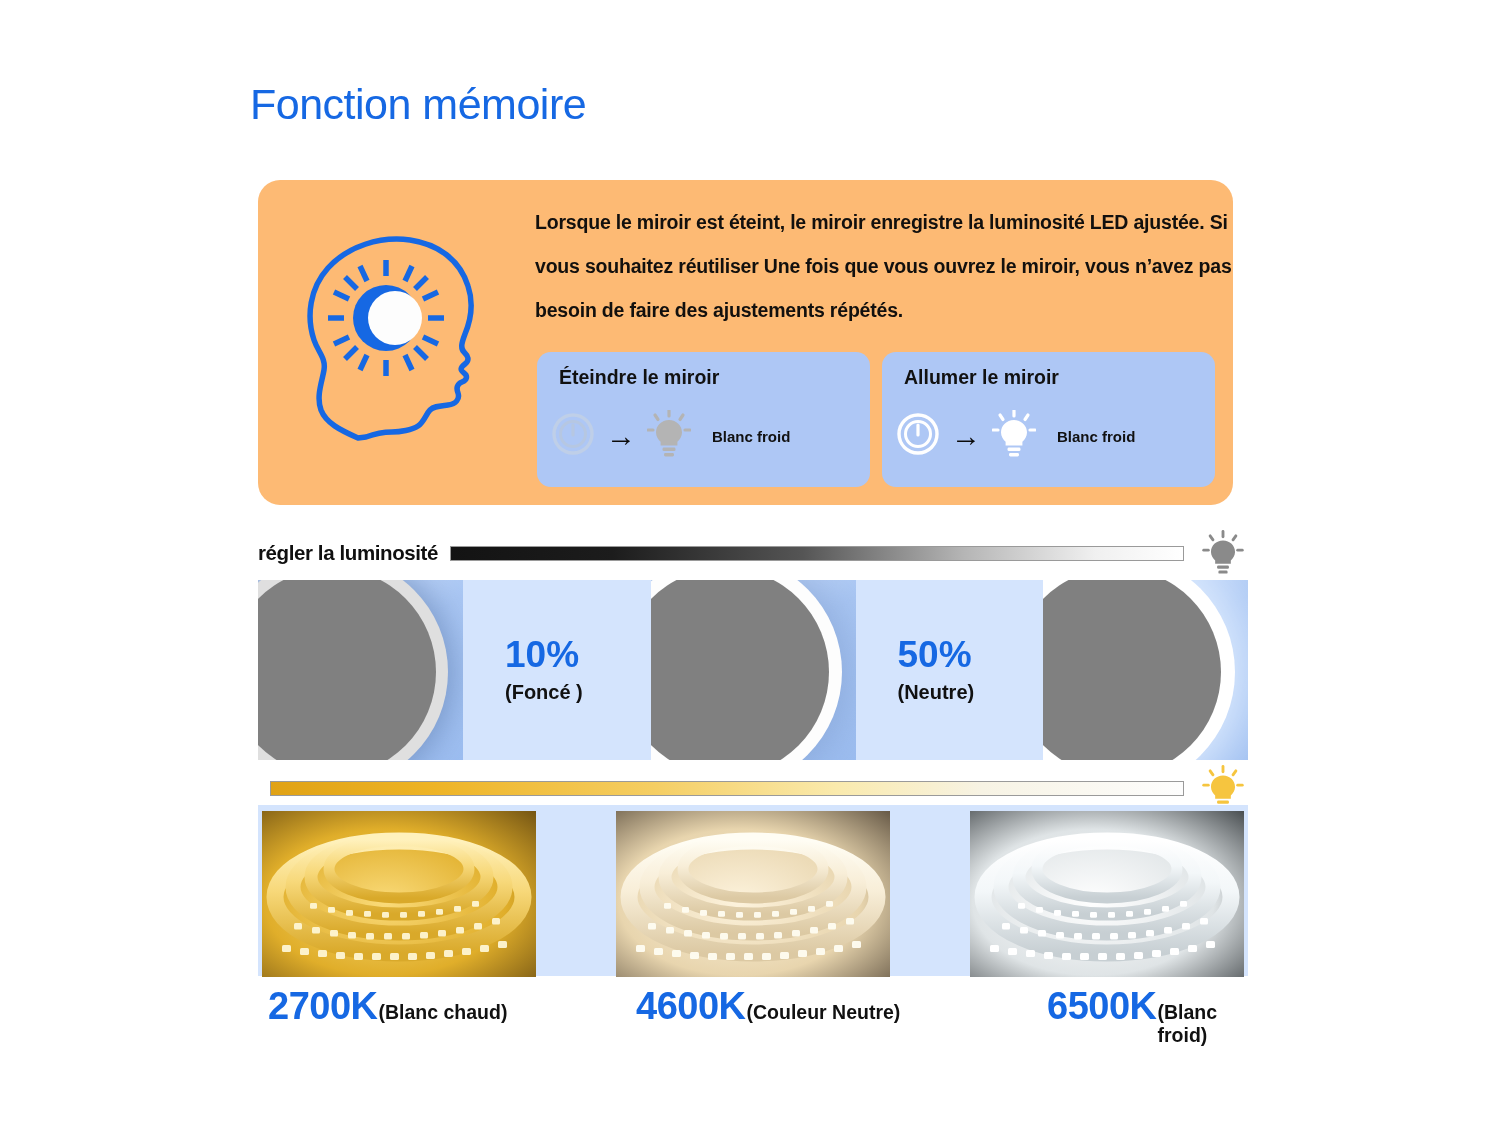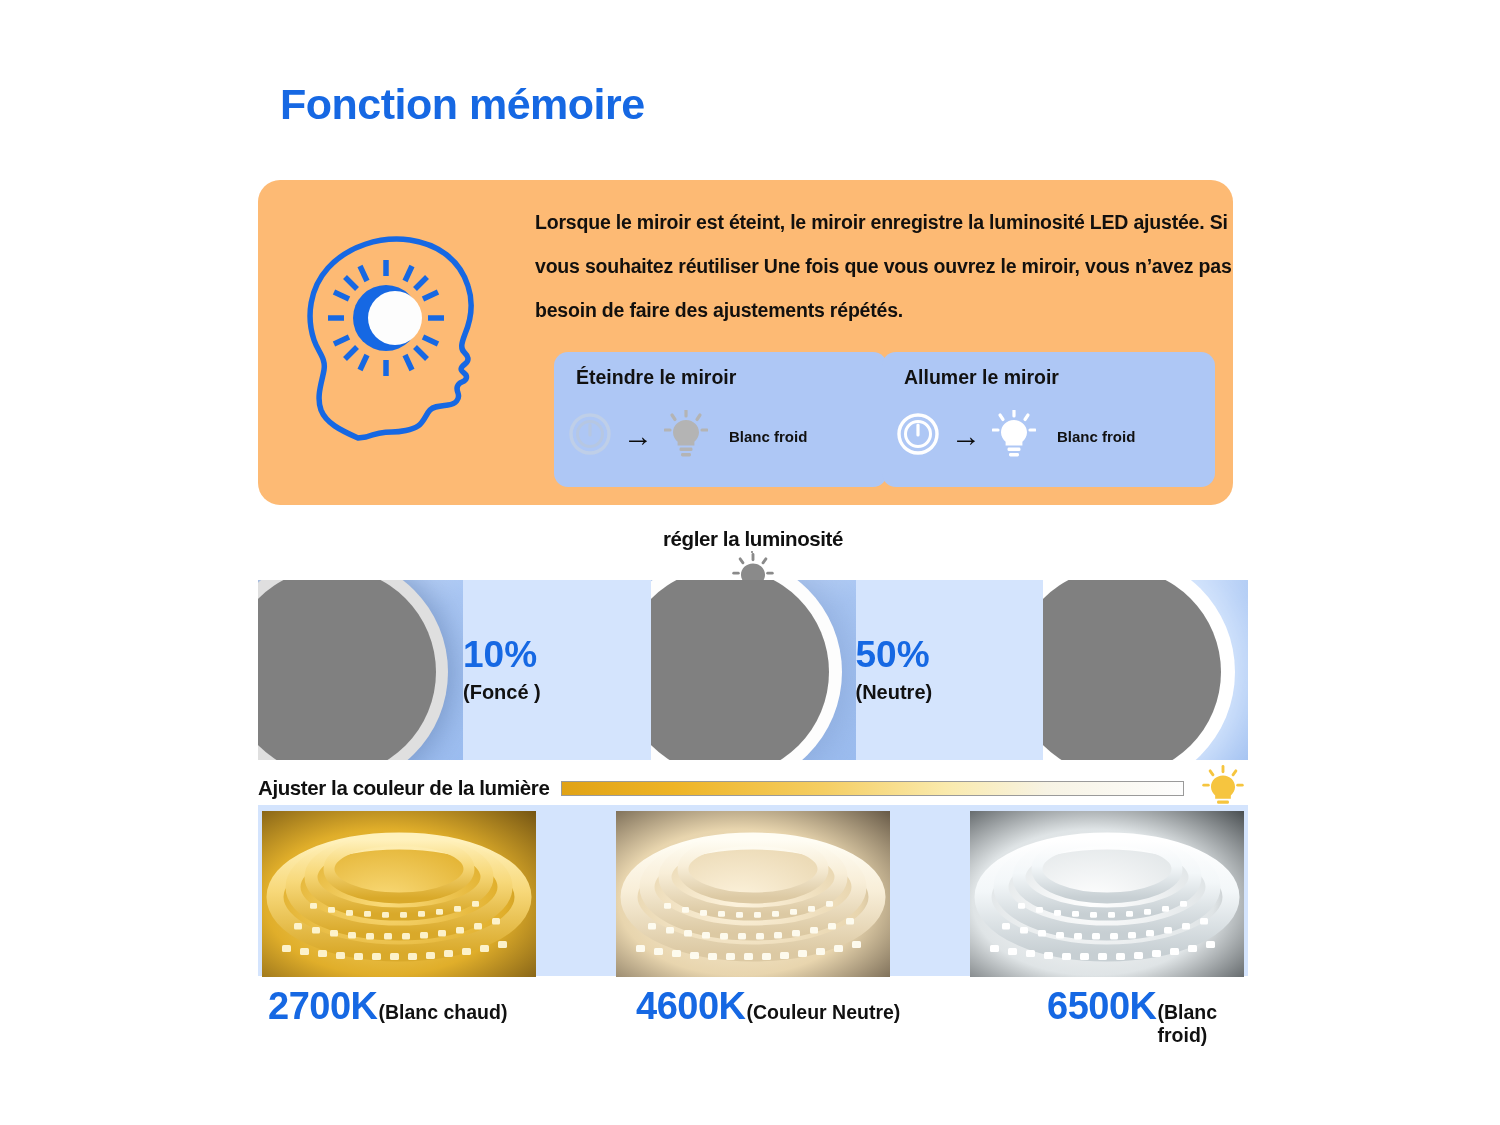--- a/index.html
+++ b/index.html
@@ -11,24 +11,24 @@
     width: 1500px;
     height: 1125px;
     font-family: "Liberation Sans", sans-serif;
     overflow: hidden;
     position: relative;
   }
 
   
   .page-title {
     position: absolute;
-    left: 280px;
+    left: 250px;
     top: 80px;
     font-size: 43px;
-    font-weight: bold;
+    font-weight: normal;
     color: #1668e3;
     letter-spacing: -0.5px;
     white-space: nowrap;
   }
 
   
   .memory-panel {
     position: absolute;
     left: 258px;
     top: 180px;
@@ -63,21 +63,21 @@
   
   .subcard {
     position: absolute;
     top: 172px;
     width: 333px;
     height: 135px;
     background: #aec7f5;
     border-radius: 14px;
     box-sizing: border-box;
   }
-  .subcard.left  { left: 296px; text-decoration: underline; }
+  .subcard.left  { left: 279px; text-decoration: underline; }
   .subcard.right { left: 624px; }
 
   .subcard-title {
     position: absolute;
     left: 22px;
     top: 14px;
     font-size: 19.5px;
     font-weight: bold;
     color: #111;
     white-space: nowrap;
@@ -107,21 +107,21 @@
 
   
   .slider-row {
     position: absolute;
     left: 258px;
     width: 990px;
     height: 52px;
     display: flex;
     align-items: center;
   }
-  .slider-row.brightness { top: 527px; flex-direction: column; }
+  .slider-row.brightness { top: 527px; }
   .slider-row.color      { top: 762px; }
 
   .slider-label {
     font-size: 20.5px;
     font-weight: bold;
     color: #101010;
     white-space: nowrap;
     letter-spacing: -0.4px;
   }
   .slider-track {
@@ -167,20 +167,21 @@
   .ring-10  { box-shadow: 0 0 0 12px #dfdfdf, 0 0 30px 18px rgba(90,120,170,.55); }
   .ring-50  { box-shadow: 0 0 0 13px #fdfdfd, 0 0 38px 20px rgba(120,150,200,.50); }
   .ring-100 { box-shadow: 0 0 0 14px #ffffff, 0 0 55px 30px rgba(225,238,255,.95); }
 
   .pct-cell {
     flex: 1;
     background: #d4e4fd;
     display: flex;
     flex-direction: column;
     justify-content: center;
+    padding-left: 42px;
     box-sizing: border-box;
   }
   .pct-value {
     font-size: 37px;
     font-weight: bold;
     color: #1668e3;
     line-height: 1.05;
   }
   .pct-note {
     font-size: 20px;
@@ -395,21 +396,20 @@
     <span class="pct-value">50%</span>
     <span class="pct-note">(Neutre)</span>
   </div>
 
   <div class="mirror-cell">
     <div class="mirror-disc ring-100"></div>
   </div>
 </div>
 
 <div class="slider-row color">
-  <span class="slider-label">Ajuster la couleur de la lumière</span>
   <span class="slider-track warm"></span>
   <span class="bulb-slot">
     <svg width="42" height="46" viewBox="0 0 44 48">
       <g fill="#f5c councils"></g>
       <g fill="#f6c53f">
         <path d="M22 11 C14.8 11 9.4 16.4 9.4 22.9 C9.4 26.7 11.5 29.6 13.8 31.9 L13.8 35.2 L30.2 35.2 L30.2 31.9 C32.5 29.6 34.6 26.7 34.6 22.9 C34.6 16.4 29.2 11 22 11 Z"></path>
         <rect x="15.8" y="37.2" width="12.4" height="3.3" rx="1.3"></rect>
         <rect x="17.2" y="42.4" width="9.6" height="3.2" rx="1.3"></rect>
       </g>
       <g stroke="#f6c53f" stroke-width="3" stroke-linecap="round">

